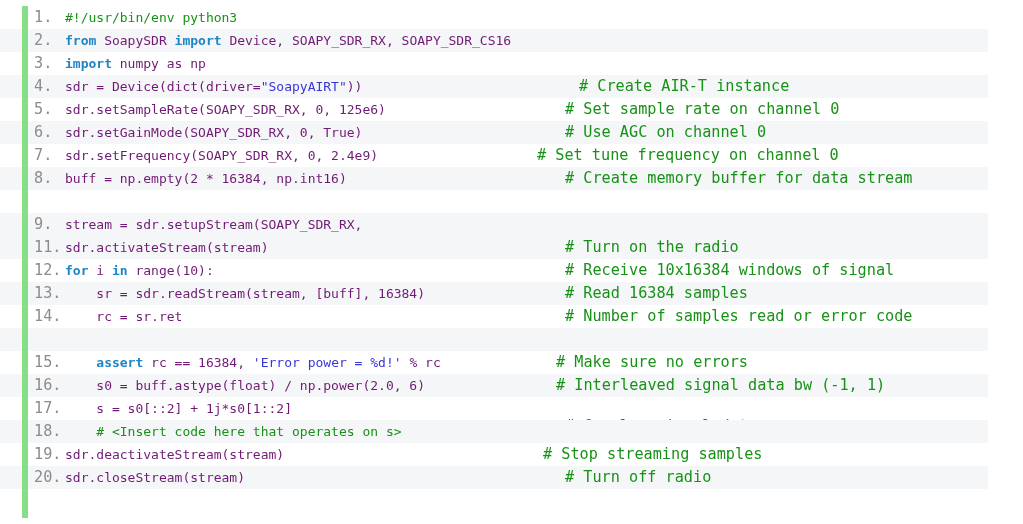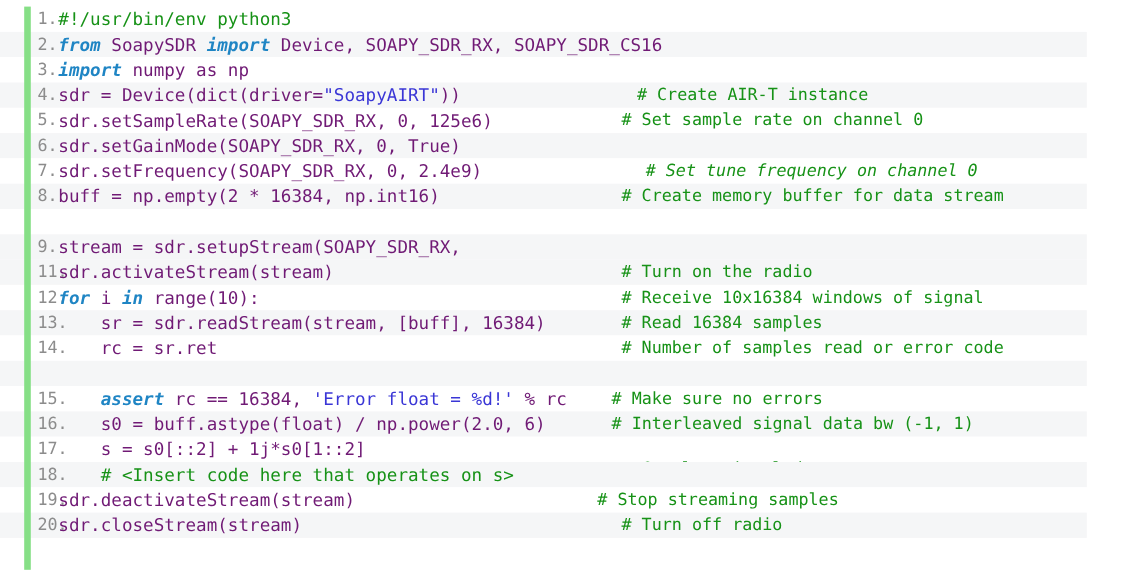--- a/index.html
+++ b/index.html
@@ -61,61 +61,61 @@
     left: 34px;
     top: 0;
     width: 34px;
     text-align: left;
     color: #8c8c8c;
     font-size: 15.2px;
   }
 
   .code-text {
     position: absolute;
-    left: 53px;
+    left: 65px;
     top: 0;
     color: #1a1a1a;
-    font-size: 16px;
+    font-size: 13px;
     white-space: pre;
   }
 
   .comment-text {
     position: absolute;
     top: 0;
     color: #179217;
     font-size: 15.2px;
     white-space: pre;
   }
 
-  .kw   { color: #1f85c4; font-weight: bold; font-style: italic; }
+  .kw   { color: #1f85c4; font-weight: bold; }
   .str  { color: #3a36d6; }
   .cmt  { color: #179217; }
   .plain{ color: #701a75; }
 </style>
 </head>
 <body>
 
 <div id="code-listing">
   <div class="gutter-bar"></div>
   <div class="rows" id="rows-container">
       <div class="code-row"><span class="lineno">1.</span><span class="code-text"><span class="cmt">#!/usr/bin/env python3</span></span></div>
       <div class="code-row alt"><span class="lineno">2.</span><span class="code-text"><span class="kw">from</span><span class="plain"> SoapySDR </span><span class="kw">import</span><span class="plain"> Device, SOAPY_SDR_RX, SOAPY_SDR_CS16</span></span></div>
       <div class="code-row"><span class="lineno">3.</span><span class="code-text"><span class="kw">import</span><span class="plain"> numpy as np</span></span></div>
       <div class="code-row alt"><span class="lineno">4.</span><span class="code-text"><span class="plain">sdr = Device(dict(driver=</span><span class="str">"SoapyAIRT"</span><span class="plain">))</span></span><span class="comment-text" style="left: 579px;"># Create AIR-T instance</span></div>
       <div class="code-row"><span class="lineno">5.</span><span class="code-text"><span class="plain">sdr.setSampleRate(SOAPY_SDR_RX, 0, 125e6)</span></span><span class="comment-text" style="left: 565px;"># Set sample rate on channel 0</span></div>
-      <div class="code-row alt"><span class="lineno">6.</span><span class="code-text"><span class="plain">sdr.setGainMode(SOAPY_SDR_RX, 0, True)</span></span></div>
-      <div class="code-row"><span class="lineno">7.</span><span class="code-text"><span class="plain">sdr.setFrequency(SOAPY_SDR_RX, 0, 2.4e9)</span></span><span class="comment-text" style="left: 587px; font-style: italic;"># Set tune frequency on channel 0</span></div>
+      <div class="code-row alt"><span class="lineno">6.</span><span class="code-text"><span class="plain">sdr.setGainMode(SOAPY_SDR_RX, 0, True)</span></span><span class="comment-text" style="left: 565px;"># Use AGC on channel 0</span></div>
+      <div class="code-row"><span class="lineno">7.</span><span class="code-text"><span class="plain">sdr.setFrequency(SOAPY_SDR_RX, 0, 2.4e9)</span></span><span class="comment-text" style="left: 537px;"># Set tune frequency on channel 0</span></div>
       <div class="code-row alt"><span class="lineno">8.</span><span class="code-text"><span class="plain">buff = np.empty(2 * 16384, np.int16)</span></span><span class="comment-text" style="left: 565px;"># Create memory buffer for data stream</span></div>
       <div class="code-row blank-row"></div>
       <div class="code-row alt"><span class="lineno">9.</span><span class="code-text"><span class="plain">stream = sdr.setupStream(SOAPY_SDR_RX,</span></span></div>
       <div class="code-row alt"><span class="lineno">11.</span><span class="code-text"><span class="plain">sdr.activateStream(stream)</span></span><span class="comment-text" style="left: 565px;"># Turn on the radio</span></div>
       <div class="code-row"><span class="lineno">12.</span><span class="code-text"><span class="kw">for</span><span class="plain"> i </span><span class="kw">in</span><span class="plain"> range(10):</span></span><span class="comment-text" style="left: 565px;"># Receive 10x16384 windows of signal</span></div>
       <div class="code-row alt"><span class="lineno">13.</span><span class="code-text"><span class="plain">    sr = sdr.readStream(stream, [buff], 16384)</span></span><span class="comment-text" style="left: 565px;"># Read 16384 samples</span></div>
       <div class="code-row"><span class="lineno">14.</span><span class="code-text"><span class="plain">    rc = sr.ret</span></span><span class="comment-text" style="left: 565px; text-align: right;"># Number of samples read or error code</span></div>
       <div class="code-row alt blank-row"></div>
-      <div class="code-row"><span class="lineno">15.</span><span class="code-text"><span class="plain">    </span><span class="kw">assert</span><span class="plain"> rc == 16384, </span><span class="str">'Error float = %d!'</span><span class="plain"> % rc</span></span><span class="comment-text" style="left: 556px;"># Make sure no errors</span></div>
+      <div class="code-row"><span class="lineno">15.</span><span class="code-text"><span class="plain">    </span><span class="kw">assert</span><span class="plain"> rc == 16384, </span><span class="str">'Error power = %d!'</span><span class="plain"> % rc</span></span><span class="comment-text" style="left: 556px;"># Make sure no errors</span></div>
       <div class="code-row alt"><span class="lineno">16.</span><span class="code-text"><span class="plain">    s0 = buff.astype(float) / np.power(2.0, 6)</span></span><span class="comment-text" style="left: 556px;"># Interleaved signal data bw (-1, 1)</span></div>
       <div class="code-row"><span class="lineno">17.</span><span class="code-text"><span class="plain">    s = s0[::2] + 1j*s0[1::2]</span></span><span class="comment-text" style="left: 565px; margin-top: 18px;"># Complex signal data</span></div>
       <div class="code-row alt"><span class="lineno">18.</span><span class="code-text"><span class="cmt">    # &lt;Insert code here that operates on s&gt;</span></span></div>
       <div class="code-row"><span class="lineno">19.</span><span class="code-text"><span class="plain">sdr.deactivateStream(stream)</span></span><span class="comment-text" style="left: 543px; text-align: center;"># Stop streaming samples</span></div>
       <div class="code-row alt"><span class="lineno">20.</span><span class="code-text"><span class="plain">sdr.closeStream(stream)</span></span><span class="comment-text" style="left: 565px;"># Turn off radio</span></div>
     </div>
 </div>
 
 </body></html>

